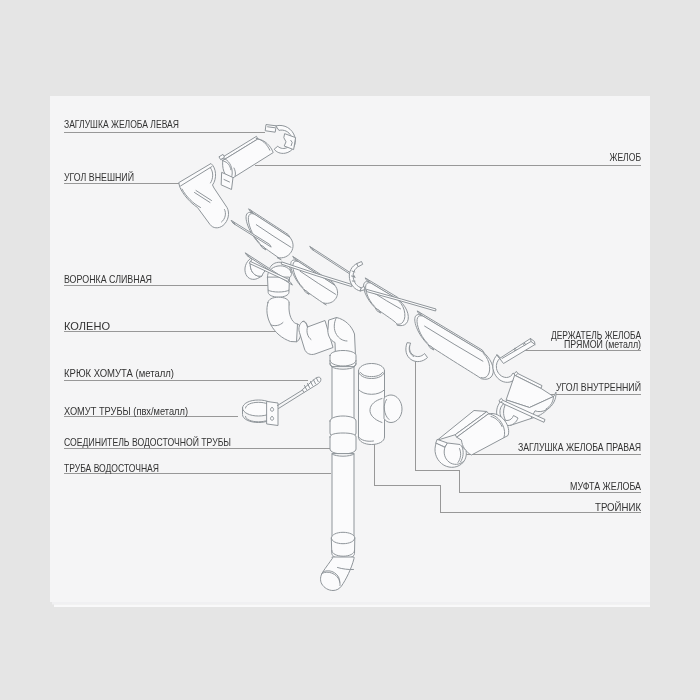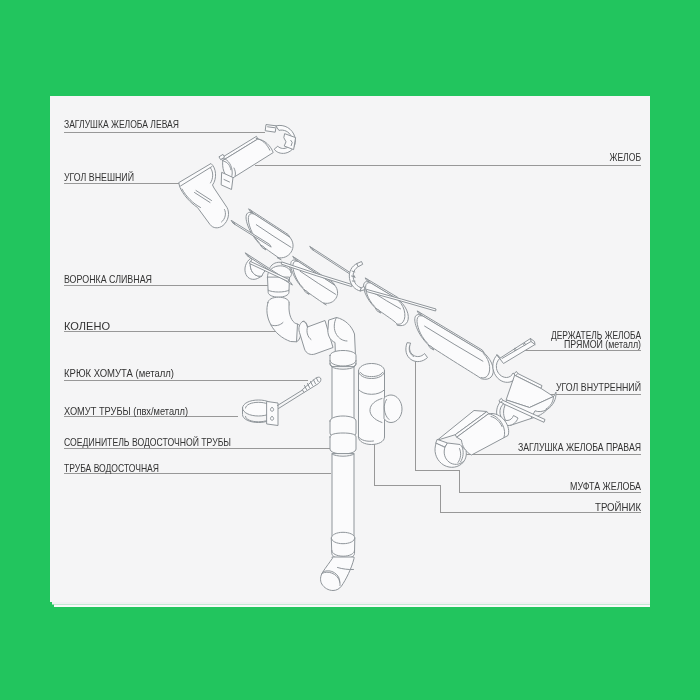--- a/index.html
+++ b/index.html
@@ -1,16 +1,16 @@
 <!DOCTYPE html>
 <html><head>
 <meta charset="utf-8">
 <style>
 html,body{margin:0;padding:0;background:#ffffff;}
-#page{position:relative;width:700px;height:700px;background:#22c55e;font-family:"Liberation Sans",sans-serif;}
+#page{position:relative;width:700px;height:700px;background:#e5e5e5;font-family:"Liberation Sans",sans-serif;}
 </style>
 </head>
 <body>
 <div id="page">
 <svg width="700" height="700" viewBox="0 0 700 700" xmlns="http://www.w3.org/2000/svg">
 
   <rect x="50" y="96" width="600" height="506" fill="#f5f5f6"></rect>
   <rect x="52" y="602" width="598" height="2.5" fill="#f0f0f2"></rect>
   <rect x="54" y="604.5" width="596" height="2.5" fill="#f9f9fa"></rect>
 

